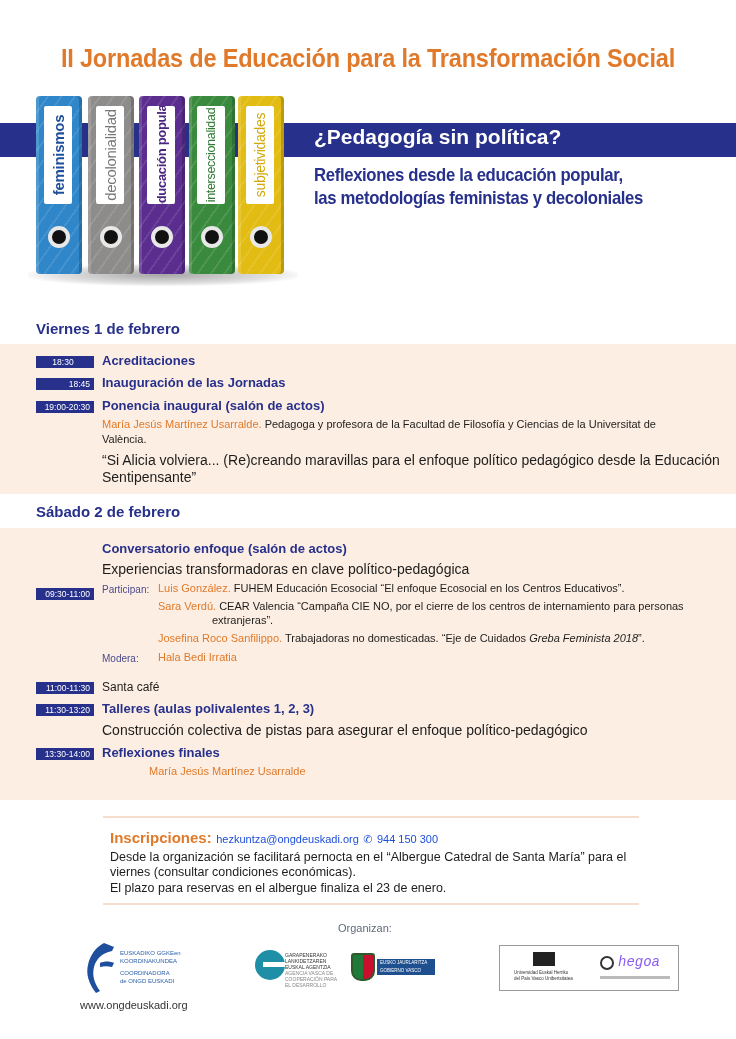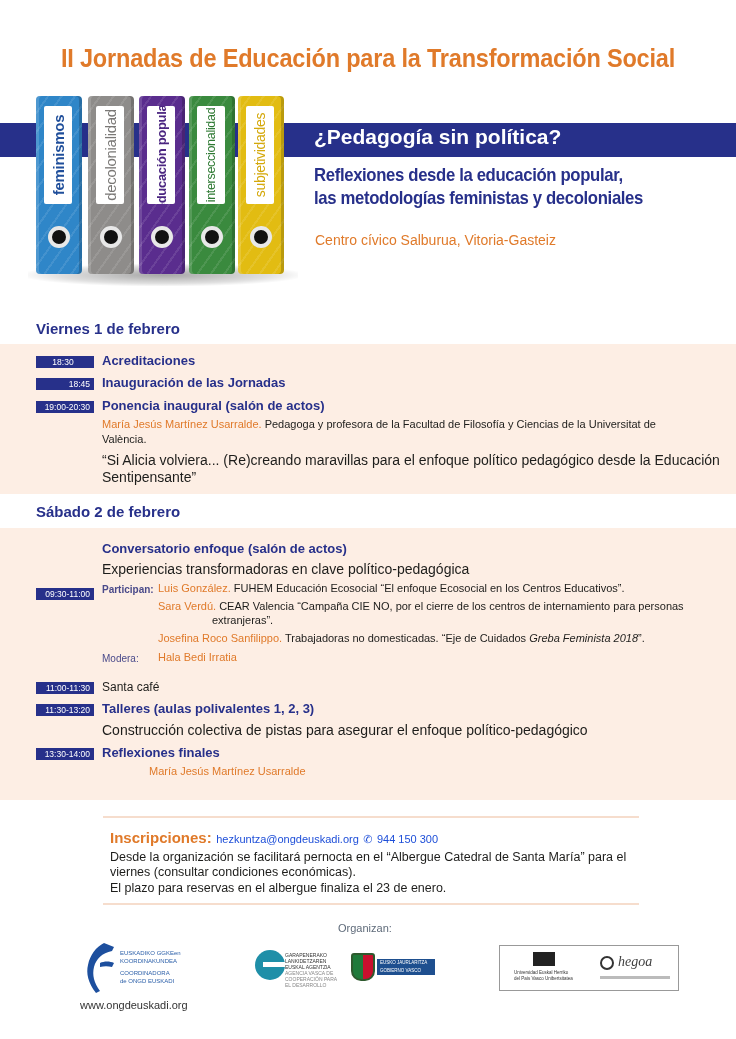--- a/index.html
+++ b/index.html
@@ -91,21 +91,21 @@
     .logo-agency .lines { position: absolute; left: 30px; top: 2px; font-size: 5px; line-height: 6px; color: #333; white-space: nowrap; }
     .logo-agency .lines .sub { color: #888; }
 
     .logo-gv { position: absolute; left: 351px; top: 953px; height: 28px; width: 90px; }
     .logo-gv .shield { position: absolute; left: 0; top: 0; width: 24px; height: 28px; border-radius: 3px 3px 10px 10px; background: linear-gradient(90deg, #1f7a3a 0 50%, #c8102e 50% 100%); border: 2px solid #2e5a2e; }
     .logo-gv .bar { position: absolute; left: 26px; top: 6px; width: 58px; height: 16px; background: #1e4f8f; color: #fff; font-size: 4.5px; line-height: 8px; padding-left: 3px; white-space: nowrap; }
 
     .logo-box { position: absolute; left: 499px; top: 945px; width: 180px; height: 46px; border: 1px solid #999; background: #fff; }
     .logo-box .upv { position: absolute; left: 14px; top: 8px; font-size: 4.5px; line-height: 6px; color: #333; white-space: nowrap; }
     .logo-box .upv-mark { position: absolute; left: 33px; top: 6px; width: 22px; height: 14px; background: #222; }
-    .logo-box .hegoa { position: absolute; left: 100px; top: 8px; font-family: Liberation Serif, serif; font-style: italic; font-size: 14px; color: #404040; }
+    .logo-box .hegoa { position: absolute; left: 100px; top: 8px; font-family: Liberation Mono, monospace; font-style: italic; font-size: 14px; color: #8b5cf6; }
     .logo-box .hegoa-seal { position: absolute; left: 100px; top: 10px; width: 14px; height: 14px; border-radius: 50%; border: 2px solid #333; }
     .logo-box .hegoa-sub { position: absolute; left: 100px; top: 30px; width: 70px; height: 3px; background: #bbb; }
   </style>
 </head>
 <body>
 
 <div class="title">II Jornadas de Educación para la Transformación Social</div>
 
 <div class="band"></div>
 
@@ -144,21 +144,20 @@
 </div>
 
 <div class="band-question">¿Pedagogía sin política?</div>
 
 <div class="subtitle">
   <div>Reflexiones desde la educación popular,</div>
   <div>las metodologías feministas y decoloniales</div>
 </div>
 
 <div class="venue">
-  <div class="l1">Centro cívico Salburua, Vitoria-Gasteiz</div>
 </div>
 
 <div class="day-heading" style="top:320px;">Viernes 1 de febrero</div>
 <div class="day-panel" style="top:344px;height:150px;"></div>
 
 <div class="row" style="top:355px;">
   <div class="time" style="top:1px;text-align:center;">18:30</div>
   <div class="evt" style="top:-2px;">Acreditaciones</div>
 </div>
 <div class="row" style="top:377px;">
@@ -177,21 +176,21 @@
   <div class="txt body" style="left:66px;top:69px;">Sentipensante”</div>
 </div>
 
 <div class="day-heading" style="top:503px;">Sábado 2 de febrero</div>
 <div class="day-panel" style="top:528px;height:272px;"></div>
 
 <div class="row" style="top:543px;">
   <div class="time" style="top:1px;margin-top:44px;">09:30-11:00</div>
   <div class="evt" style="top:-2px;">Conversatorio enfoque (salón de actos)</div>
   <div class="txt body" style="left:66px;top:18px;">Experiencias transformadoras en clave político-pedagógica</div>
-  <div class="txt small-label" style="left:66px;top:41px;font-weight:bold;">Participan:</div>
+  <div class="txt small-label" style="left:66px;top:41px;">Participan:</div>
   <div class="txt" style="left:122px;top:39px;font-size:11px;text-align:right;">
     <span class="orange">Luis González.</span>
     <span>FUHEM Educación Ecosocial “El enfoque Ecosocial en los Centros Educativos”.</span>
   </div>
   <div class="txt" style="left:122px;top:57px;font-size:11px;">
     <span class="orange">Sara Verdú.</span>
     <span>CEAR Valencia “Campaña CIE NO, por el cierre de los centros de internamiento para personas</span>
   </div>
   <div class="txt" style="left:176px;top:71px;font-size:11px;">extranjeras”.</div>
   <div class="txt" style="left:122px;top:89px;font-size:11px;">

